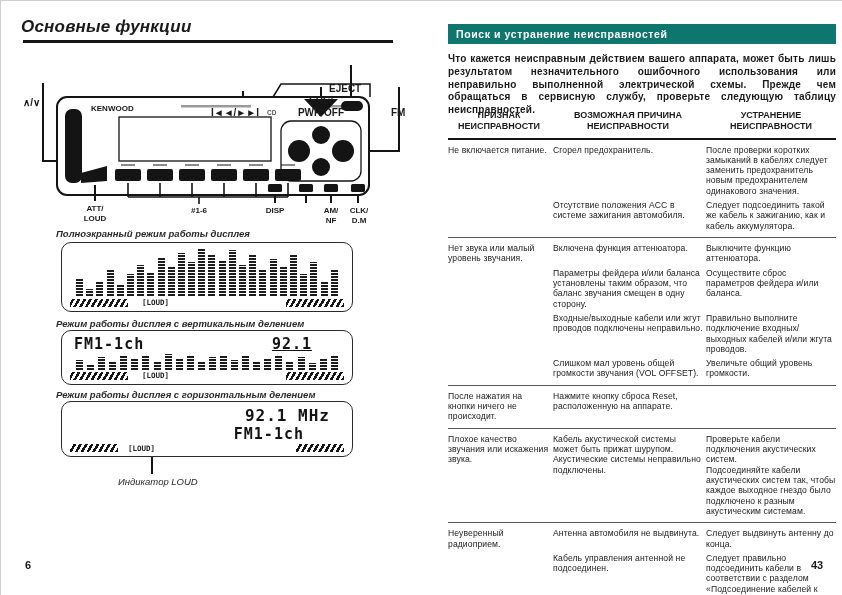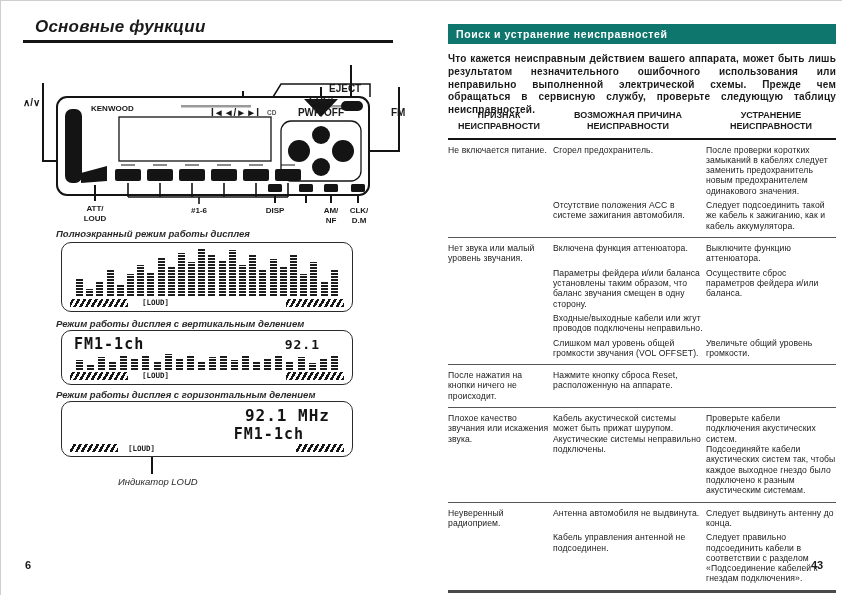--- a/index.html
+++ b/index.html
@@ -38,21 +38,21 @@
   .cell{font-size:8.6px;line-height:1.2;white-space:pre-line;letter-spacing:0.1px;}
   .t-items{display:flex;flex-direction:column;gap:4px;}
   .t-item{display:grid;grid-template-columns:150px 130px;column-gap:3px;}
   svg text{font-family:"Liberation Sans",sans-serif;}
 </style>
 </head>
 <body>
 
 <div class="sheet">
 
-  <div class="abs lp-title" style="left:34px;top:16px;">Основные функции</div>
+  <div class="abs lp-title" style="left:20px;top:16px;">Основные функции</div>
   <div class="abs lp-rule" style="left:22px;top:39px;width:370px;"></div>
 
   <div class="abs" style="left:20px;top:50px;width:405px;height:182px;">
     <svg width="405" height="182" viewBox="0 0 405 182">
 
       <path d="M22,32 V110 H44" fill="none" stroke="#141414" stroke-width="2"></path>
       <path d="M222,40 V64" fill="none" stroke="#141414" stroke-width="2"></path>
       <path d="M300,36 V48" fill="none" stroke="#141414" stroke-width="2"></path>
       <path d="M330,14 V50" fill="none" stroke="#141414" stroke-width="2"></path>
       <path d="M378,36 V100 H340" fill="none" stroke="#141414" stroke-width="2"></path>
@@ -153,21 +153,21 @@
       <div class="zig"></div>
       <span class="loud-tag">[LOUD]</span>
       <div class="zig" style="margin-left:auto;"></div>
     </div>
   </div>
 
   <div class="abs caption" style="left:55px;top:317px;">Режим работы дисплея с вертикальным делением</div>
   <div class="abs lcd-box" style="left:60px;top:329px;width:292px;height:55px;">
     <div style="display:flex;justify-content:space-between;align-items:baseline;padding:0 4px;">
       <span class="lcd-text" style="font-size:15px;">FM1-1ch</span>
-      <span class="lcd-text" style="font-size:13px;margin-right:20px;">92.1</span>
+      <span class="lcd-text" style="font-size:15px;margin-right:28px;text-decoration:underline;">92.1</span>
     </div>
     <div class="bars" style="padding:0 6px;">
         <i style="height: 60%;"></i>
         <i style="height: 30%;"></i>
         <i style="height: 75%;"></i>
         <i style="height: 45%;"></i>
         <i style="height: 90%;"></i>
         <i style="height: 65%;"></i>
         <i style="height: 80%;"></i>
         <i style="height: 50%;"></i>
@@ -250,20 +250,21 @@
             <div class="t-item">
               <div class="cell">Включена функция аттенюатора.</div>
               <div class="cell">Выключите функцию аттенюатора.</div>
             </div>
             <div class="t-item">
               <div class="cell">Параметры фейдера и/или баланса установлены таким образом, что баланс звучания смещен в одну сторону.</div>
               <div class="cell">Осуществите сброс параметров фейдера и/или баланса.</div>
             </div>
             <div class="t-item">
               <div class="cell">Входные/выходные кабели или жгут проводов подключены неправильно.</div>
+              <div class="cell">Правильно выполните подключение входных/выходных кабелей и/или жгута проводов.</div>
             </div>
             <div class="t-item">
               <div class="cell">Слишком мал уровень общей громкости звучания (VOL OFFSET).</div>
               <div class="cell">Увеличьте общий уровень громкости.</div>
             </div>
           </div>
         </div>
         <div class="t-row">
           <div class="cell">После нажатия на кнопки ничего не происходит.</div>
           <div class="t-items">

